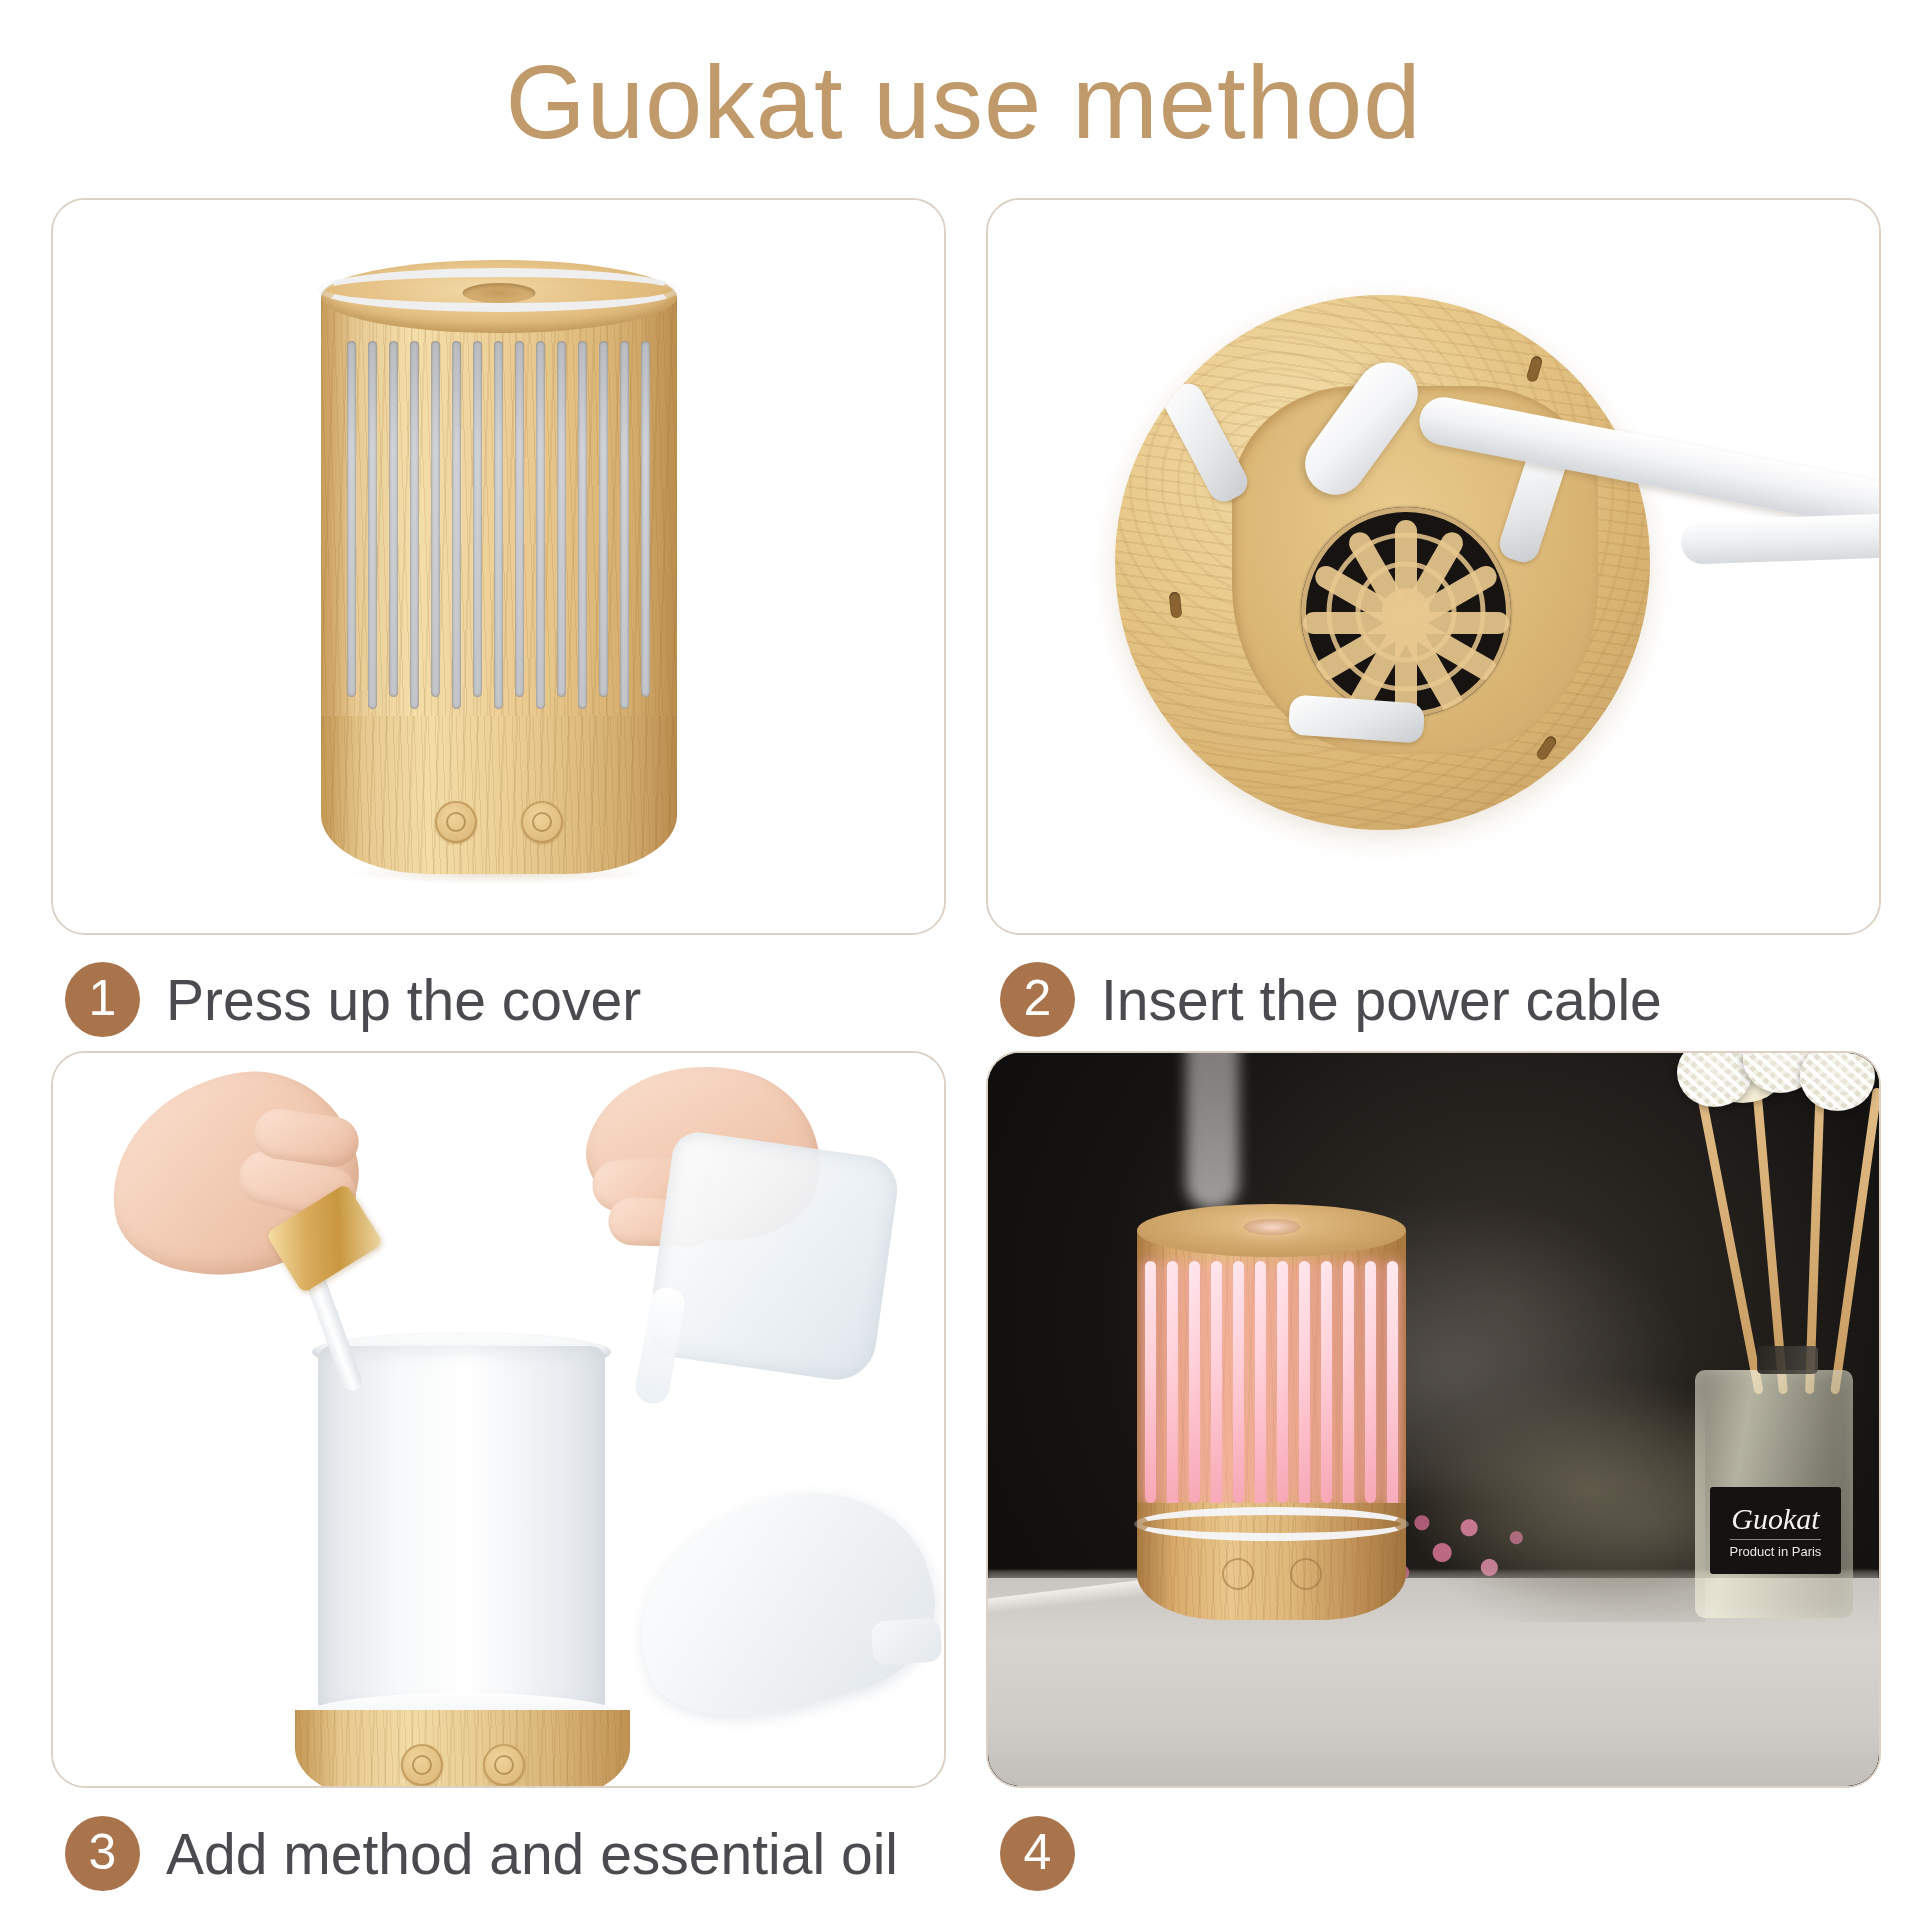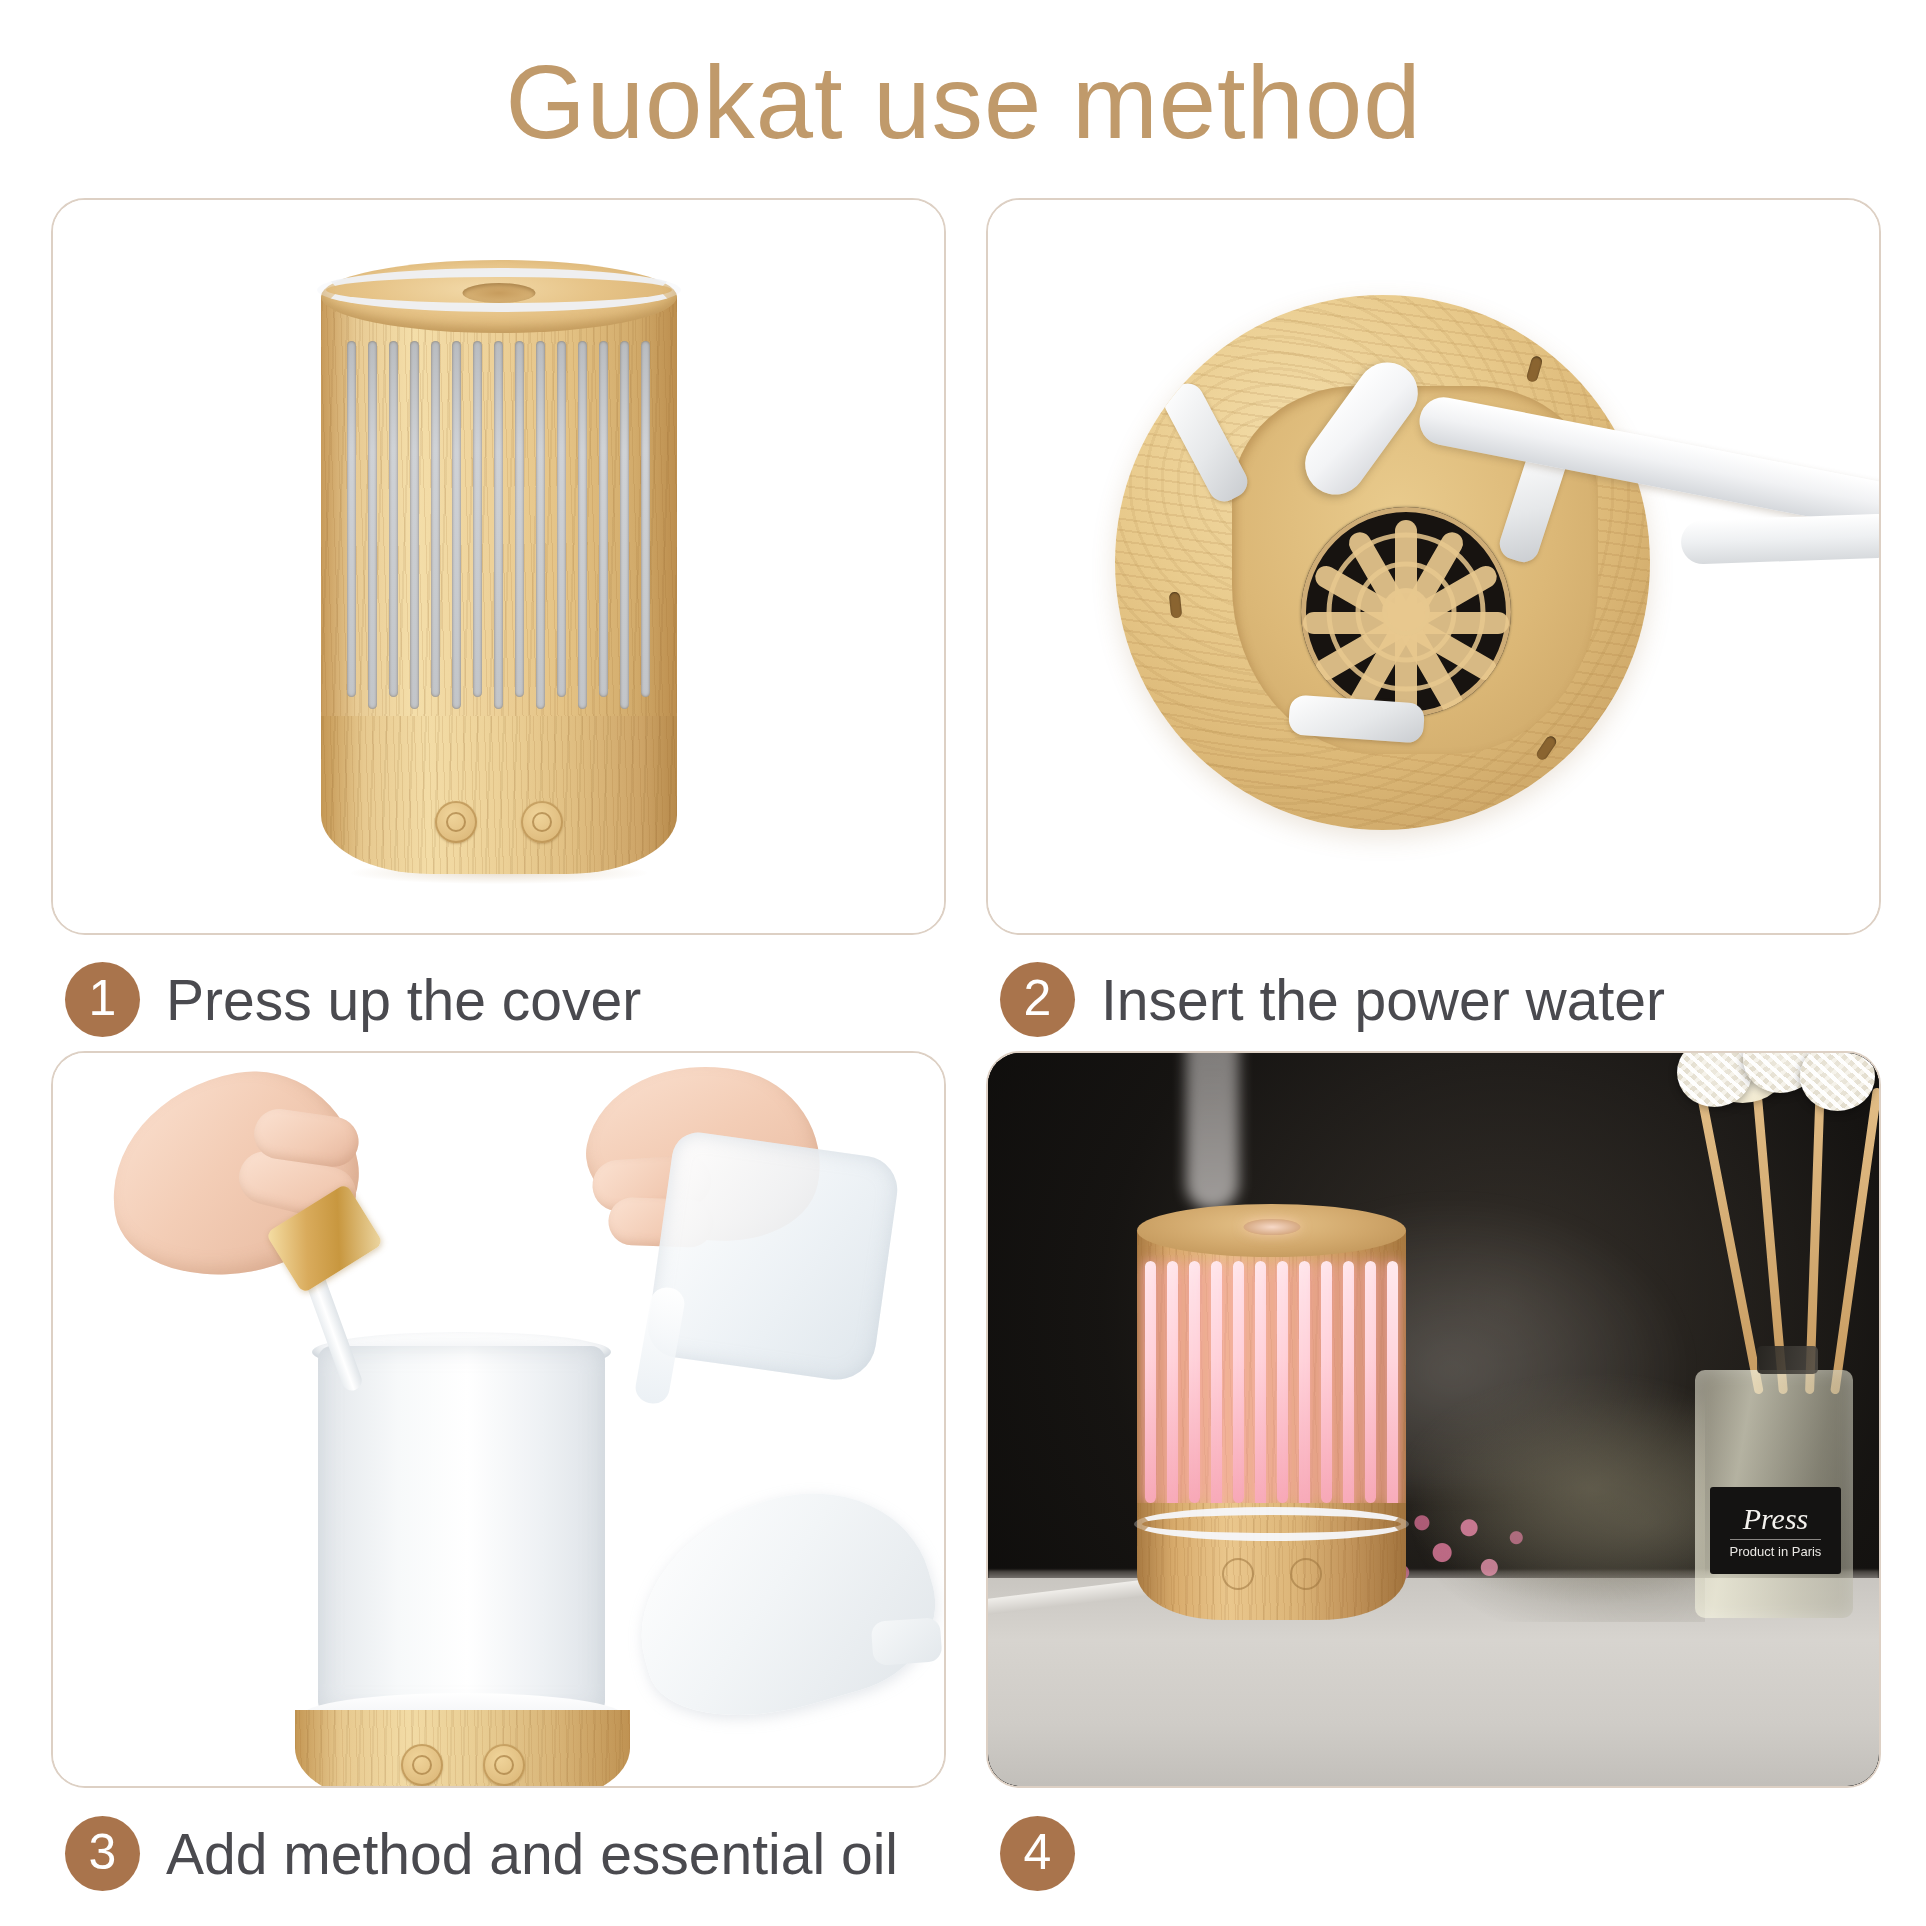--- a/index.html
+++ b/index.html
@@ -611,21 +611,21 @@
       <div class="reed reed-3"></div>
       <div class="reed reed-4"></div>
       <div class="bloom"></div>
       <div class="rattan rattan-1"></div>
       <div class="rattan rattan-2"></div>
       <div class="rattan rattan-3"></div>
 
       <div class="reed-bottle"></div>
       <div class="bottle-neck"></div>
       <div class="bottle-label">
-        <div class="lbl-brand">Press</div>
+        <div class="lbl-brand">Guokat</div>
         <div class="lbl-sub">Product in Paris</div>
       </div>
 
       <div class="cord4"></div>
       <div class="mist"></div>
       <div class="d4">
         <div class="d4-top"></div>
         <div class="d4-body">
           <div class="grain"></div>
           <div class="d4-slots">
@@ -654,21 +654,21 @@
       </div>
     </div>
   </div>
 
   <div class="caption" id="caption-1">
     <div class="badge">1</div>
     <div class="caption-text">Press up the cover</div>
   </div>
   <div class="caption" id="caption-2">
     <div class="badge">2</div>
-    <div class="caption-text">Insert the power water</div>
+    <div class="caption-text">Insert the power cable</div>
   </div>
   <div class="caption" id="caption-3">
     <div class="badge">3</div>
     <div class="caption-text">Add method and essential oil</div>
   </div>
   <div class="caption" id="caption-4">
     <div class="badge">4</div>
   </div>
 
 </div>

